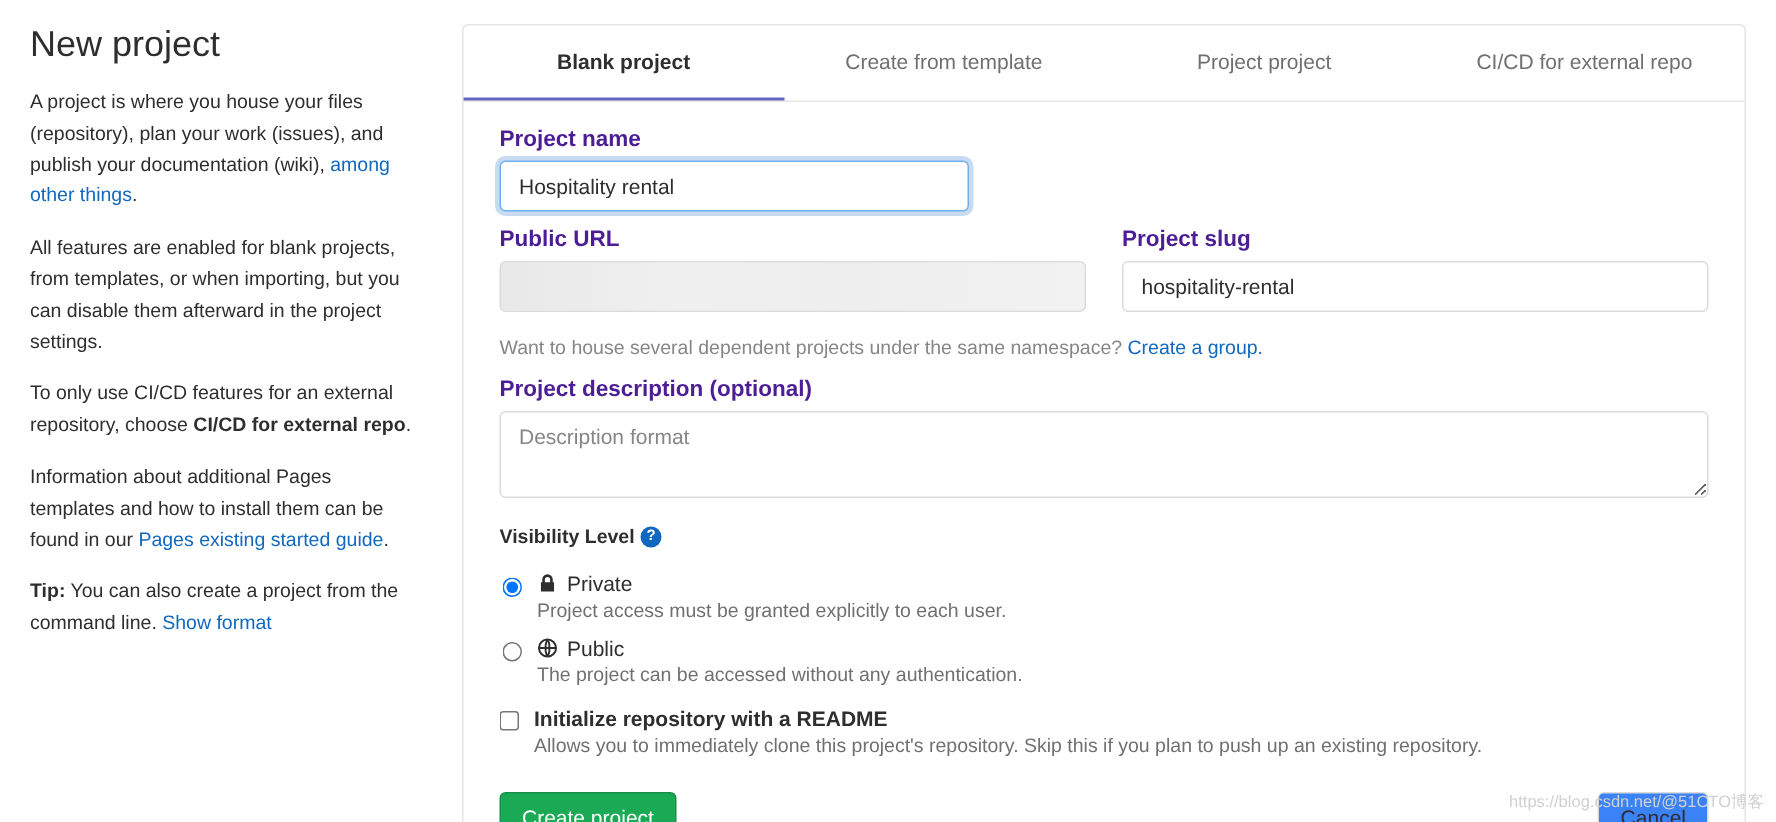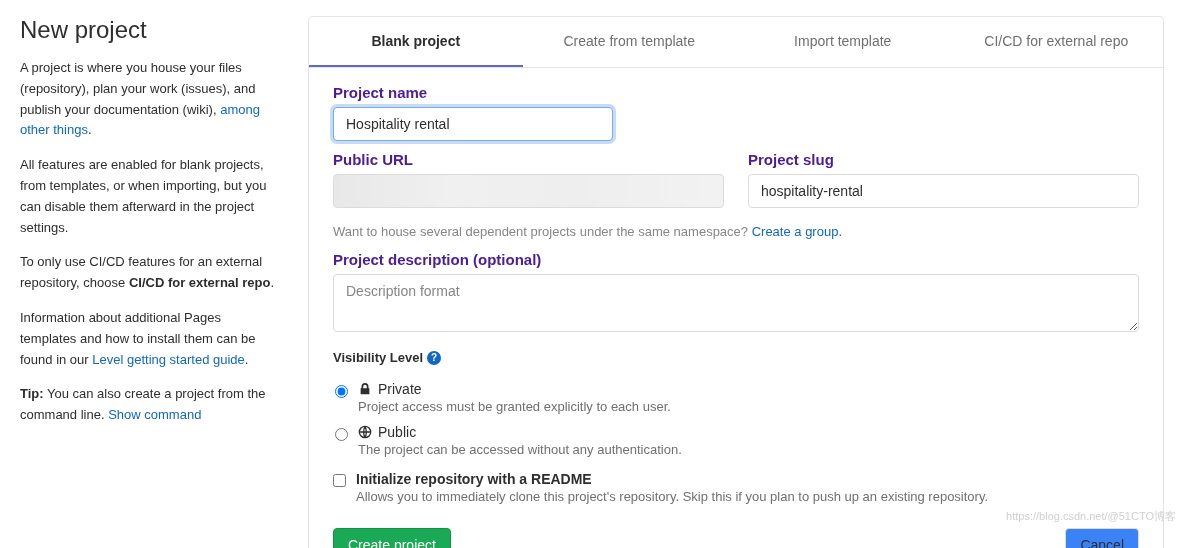--- a/index.html
+++ b/index.html
@@ -33,55 +33,55 @@
     .radio-body .rtitle { font-size: 14px; color: #2e2e2e; display: flex; align-items: center; gap: 6px; margin-bottom: 2px; }
     .radio-body .rdesc { font-size: 13px; color: #707070; text-align: center; }
     .icon-lock, .icon-globe { width: 14px; height: 14px; display: inline-block; }
     .checkbox-opt { display: flex; align-items: flex-start; gap: 10px; margin-top: 14px; }
     .checkbox-opt input { margin-top: 3px; }
     .checkbox-body .ctitle { font-size: 14px; font-weight: 600; color: #2e2e2e; margin-bottom: 2px; }
     .checkbox-body .cdesc { font-size: 13px; color: #707070; }
     .actions { display: flex; justify-content: space-between; align-items: flex-start; margin-top: 24px; }
     .btn-primary { background: #1aaa55; color: #fff; border: 1px solid #168f48; border-radius: 4px; padding: 8px 14px; font-size: 14px; font-weight: 400; cursor: pointer; }
     .btn-secondary { background: #3b82f6; color: #2e2e2e; border: 1px solid #dbdbdb; border-radius: 4px; padding: 8px 14px; font-size: 14px; cursor: pointer; }
-    .watermark { position: fixed; right: 8px; bottom: 24px; font-size: 11px; color: #d0d0d0; }
+    .watermark { position: fixed; right: 8px; bottom: 6px; font-size: 11px; color: #d0d0d0; }
   </style>
 </head>
 <body>
 
 <div class="page">
   <aside class="sidebar">
     <h1>New project</h1>
     <p>
       <span>A project is where you house your files (repository), plan your work (issues), and publish your documentation (wiki), </span><a href="#">among other things</a><span>.</span>
     </p>
     <p>All features are enabled for blank projects, from templates, or when importing, but you can disable them afterward in the project settings.</p>
     <p>
       <span>To only use CI/CD features for an external repository, choose </span><b>CI/CD for external repo</b><span>.</span>
     </p>
     <p>
-      <span>Information about additional Pages templates and how to install them can be found in our </span><a href="#">Level getting started guide</a><span>.</span>
+      <span>Information about additional Pages templates and how to install them can be found in our </span><a href="#">Pages existing started guide</a><span>.</span>
     </p>
     <p>
-      <b>Tip:</b><span> You can also create a project from the command line. </span><a href="#">Show command</a>
+      <b>Tip:</b><span> You can also create a project from the command line. </span><a href="#">Show format</a>
     </p>
   </aside>
 
   <main class="main">
     <div class="tabs">
       <div class="tab active">Blank project</div>
       <div class="tab">Create from template</div>
-      <div class="tab">Import template</div>
+      <div class="tab">Project project</div>
       <div class="tab">CI/CD for external repo</div>
     </div>
 
     <div class="form">
       <div class="field">
         <label class="field-label">Project name</label>
-        <input class="input active-focus" style="width: 280px;" value="Hospitality rental">
+        <input class="input active-focus" style="width: 313px;" value="Hospitality rental">
       </div>
 
       <div class="field-row">
         <div class="field" style="flex:1">
           <label class="field-label">Public URL</label>
           <input class="input url" readonly="" style="">
         </div>
         <div class="field" style="flex:1">
           <label class="field-label">Project slug</label>
           <input class="input" value="hospitality-rental" style="">

